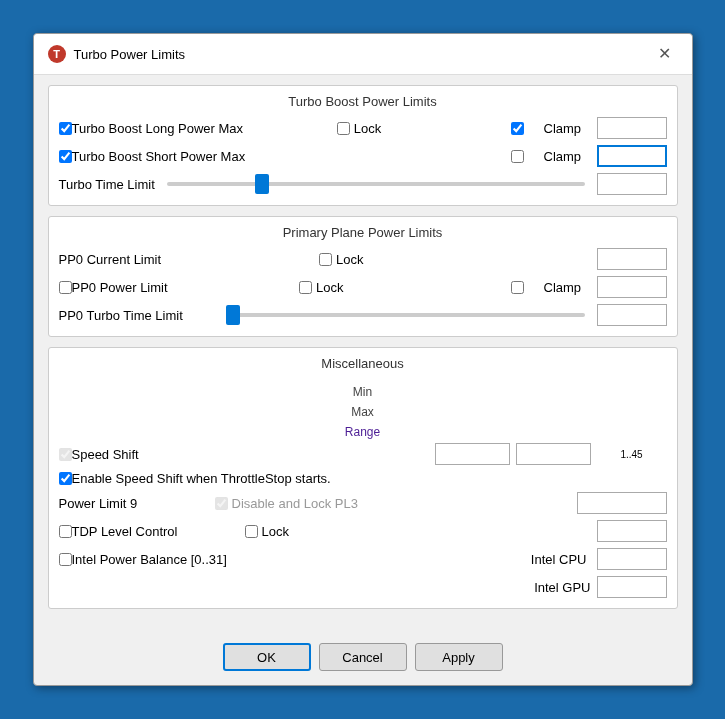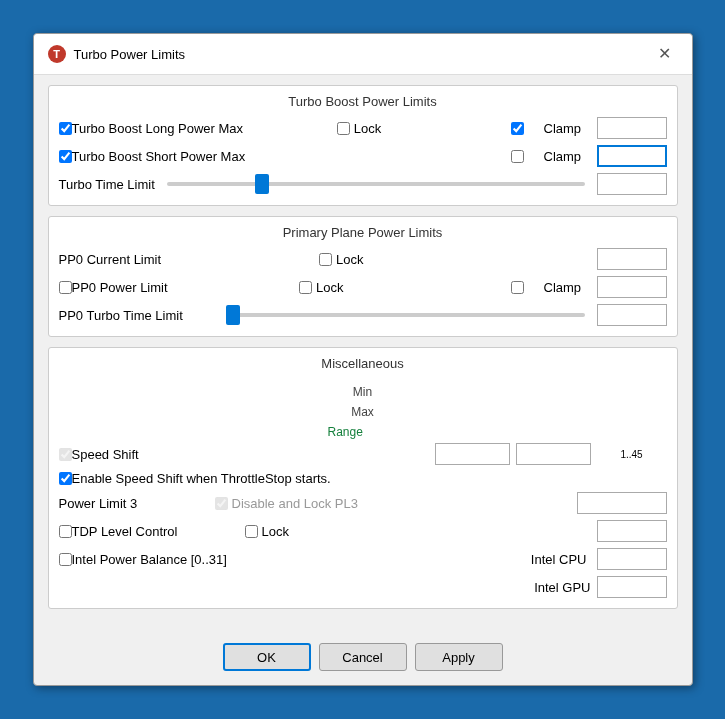--- a/index.html
+++ b/index.html
@@ -145,23 +145,23 @@
       color: #444;
     }
     .col-max {
       width: 80px;
       text-align: center;
       font-size: 12px;
       color: #444;
     }
     .col-range {
       width: 70px;
-      text-align: left;
+      text-align: center;
       font-size: 12px;
-      color: #15803d;
+      color: #4c1d95;
     }
     .footer {
       display: flex;
       justify-content: center;
       gap: 8px;
       padding: 10px 14px 14px;
     }
     .btn {
       width: 88px;
       height: 28px;
@@ -302,21 +302,21 @@
       </div>
 
       <div class="row">
         <label>
           <input type="checkbox" checked="" style="">
           <span>Enable Speed Shift when ThrottleStop starts.</span>
         </label>
       </div>
 
       <div class="row">
-        <span style="min-width:140px;">Power Limit 3</span>
+        <span style="min-width:140px;">Power Limit 9</span>
         <div style="flex:1; display:flex; align-items:center; gap:4px; padding-left:10px;">
           <input type="checkbox" checked="" disabled="" style="opacity: 0.6;">
           <span class="disabled-text">Disable and Lock PL3</span>
         </div>
         <input type="text" class="value-input" style="width: 90px;">
       </div>
 
       <div class="row">
         <label style="min-width:160px;">
           <input type="checkbox" style="">

